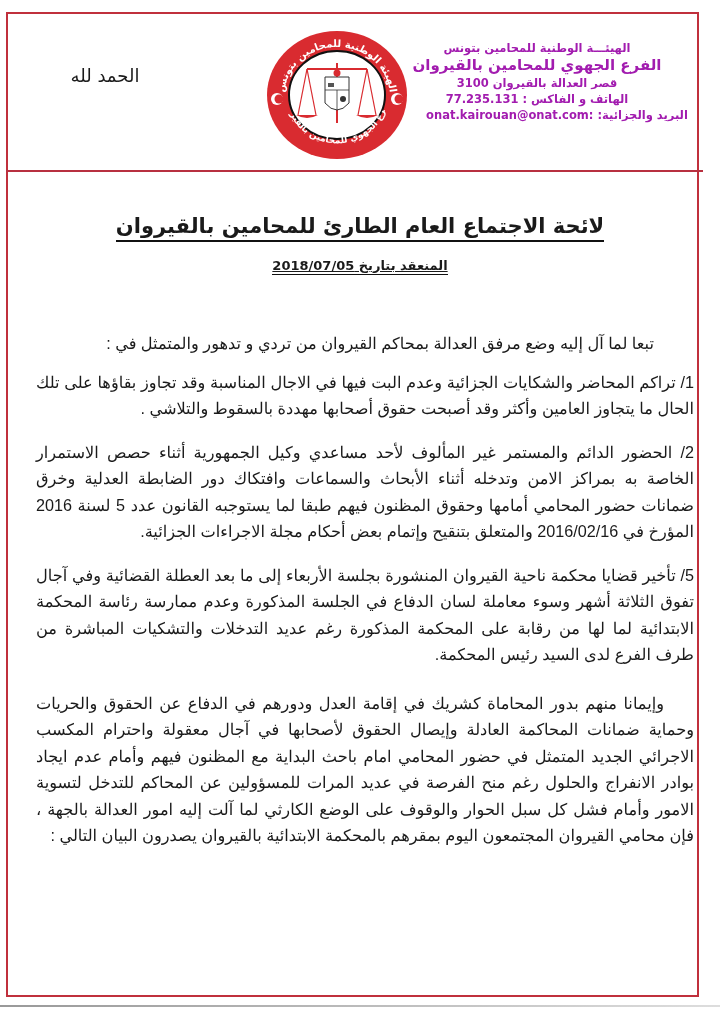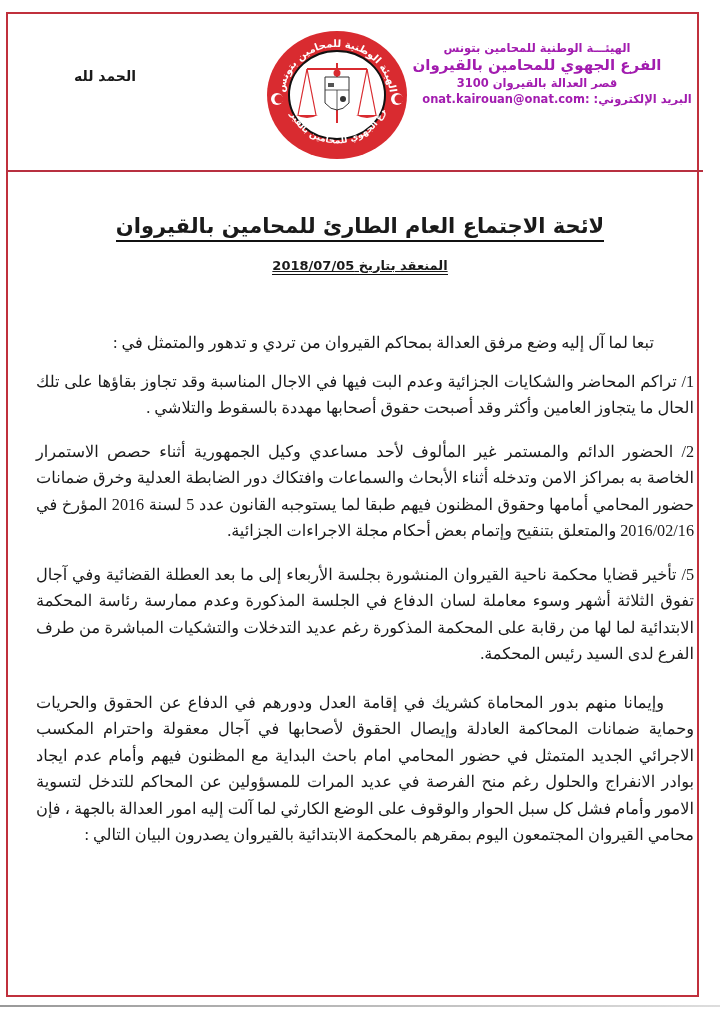--- a/index.html
+++ b/index.html
@@ -58,22 +58,22 @@
     .org-line .ltr { direction: ltr; unicode-bidi: embed; }
 
     
     .date-block {
       position: absolute;
       left: 30px;
       top: 65px;
       width: 150px;
       direction: rtl;
       text-align: center;
-      font-weight: bold;
-      font-size: 14px;
+      font-weight: normal;
+      font-size: 18px;
       line-height: 22px;
     }
 
     
     .logo {
       position: absolute;
       left: 262px;
       top: 25px;
       width: 150px;
       height: 140px;
@@ -118,21 +118,20 @@
       top: 330px;
       width: 670px;
       direction: rtl;
       text-align: justify;
       font-family: "Liberation Sans", sans-serif;
       font-size: 16.2px;
       line-height: 26.5px;
     }
     .doc-body p {
       margin: 0 0 17px 12px;
-      font-family: Liberation Serif, serif;
     }
     .doc-body p.intro {
       margin-bottom: 12px;
       padding-right: 40px;
     }
     .doc-body p.closing {
       text-indent: 30px;
       margin-top: 22px;
     }
   </style>
@@ -140,22 +139,26 @@
 <body>
 
 <div class="page-frame"></div>
 <div class="header-divider"></div>
 <div class="bottom-shadow"></div>
 
 <div class="org-block">
   <div class="org-line">الهيئـــة الوطنية للمحامين بتونس</div>
   <div class="org-line big">الفرع الجهوي للمحامين بالقيروان</div>
   <div class="org-line">قصر العدالة بالقيروان 3100</div>
+  <div class="org-line">
+    <span>الهاتف و الفاكس :</span>
+    <span class="ltr">77.235.131</span>
+  </div>
   <div class="org-line" style="margin-right:-40px;">
-    <span>البريد الإلكتروني:</span>
+    <span>البريد والجزائية:</span>
     <span class="ltr">onat.kairouan@onat.com:</span>
   </div>
 </div>
 
 <div class="date-block">
   <div>الحمد لله</div>
 </div>
 
 <div class="logo">
   <svg width="150" height="140" viewBox="0 0 150 140">

